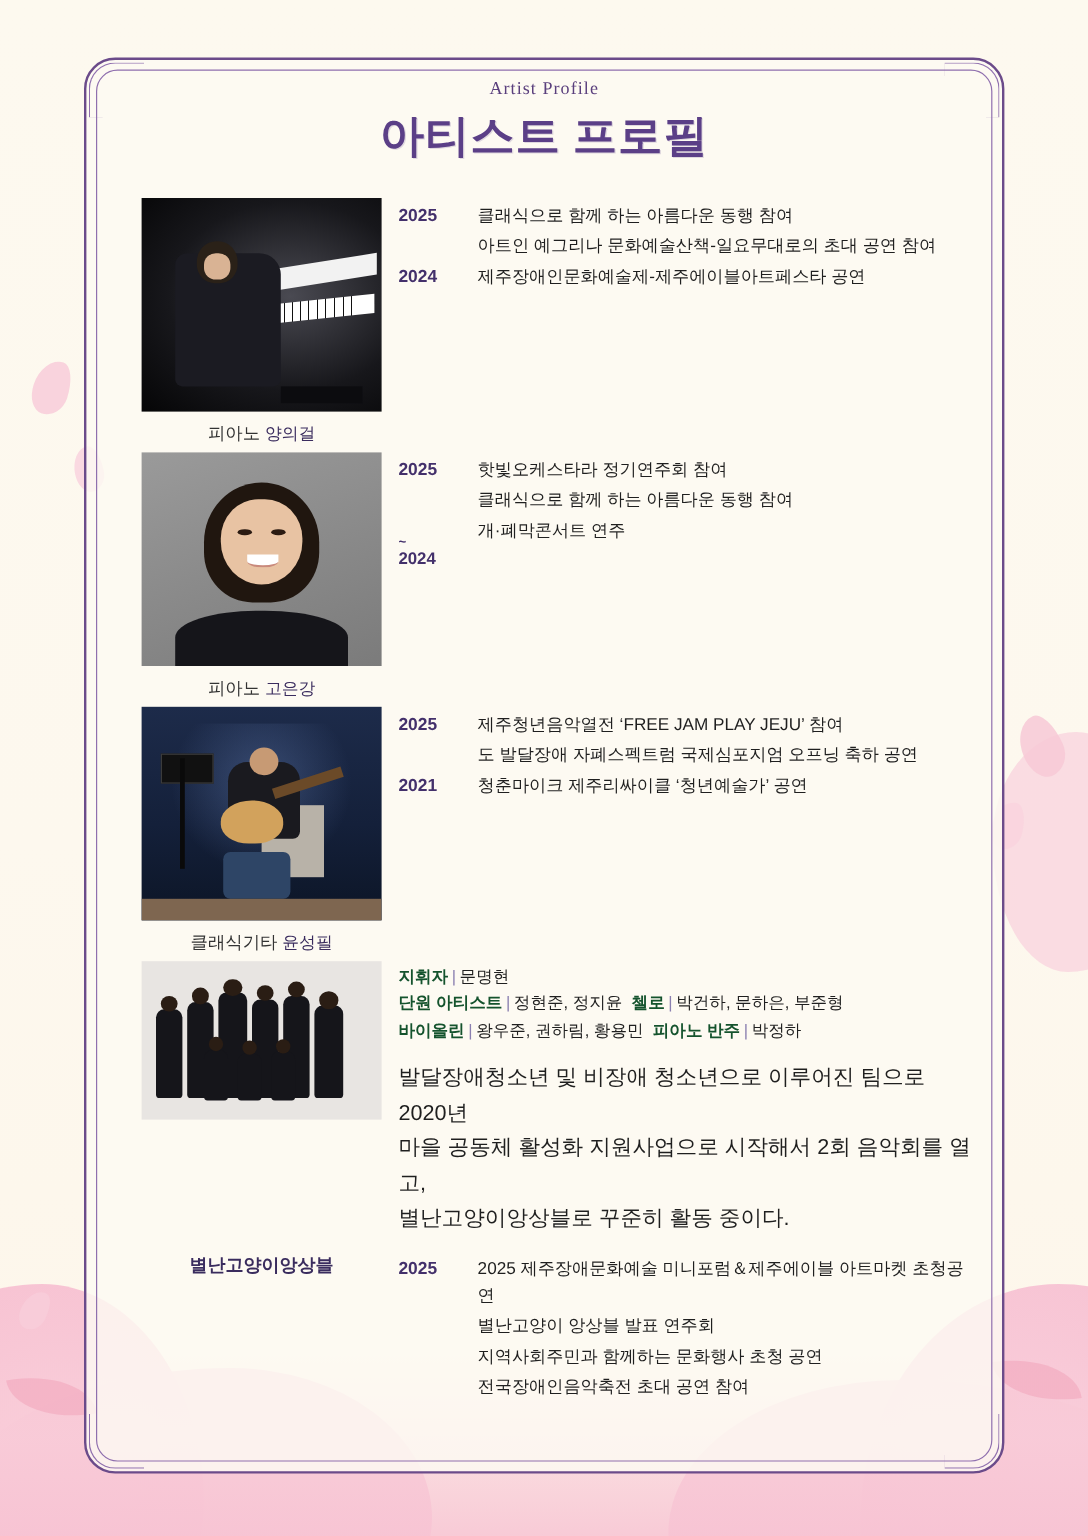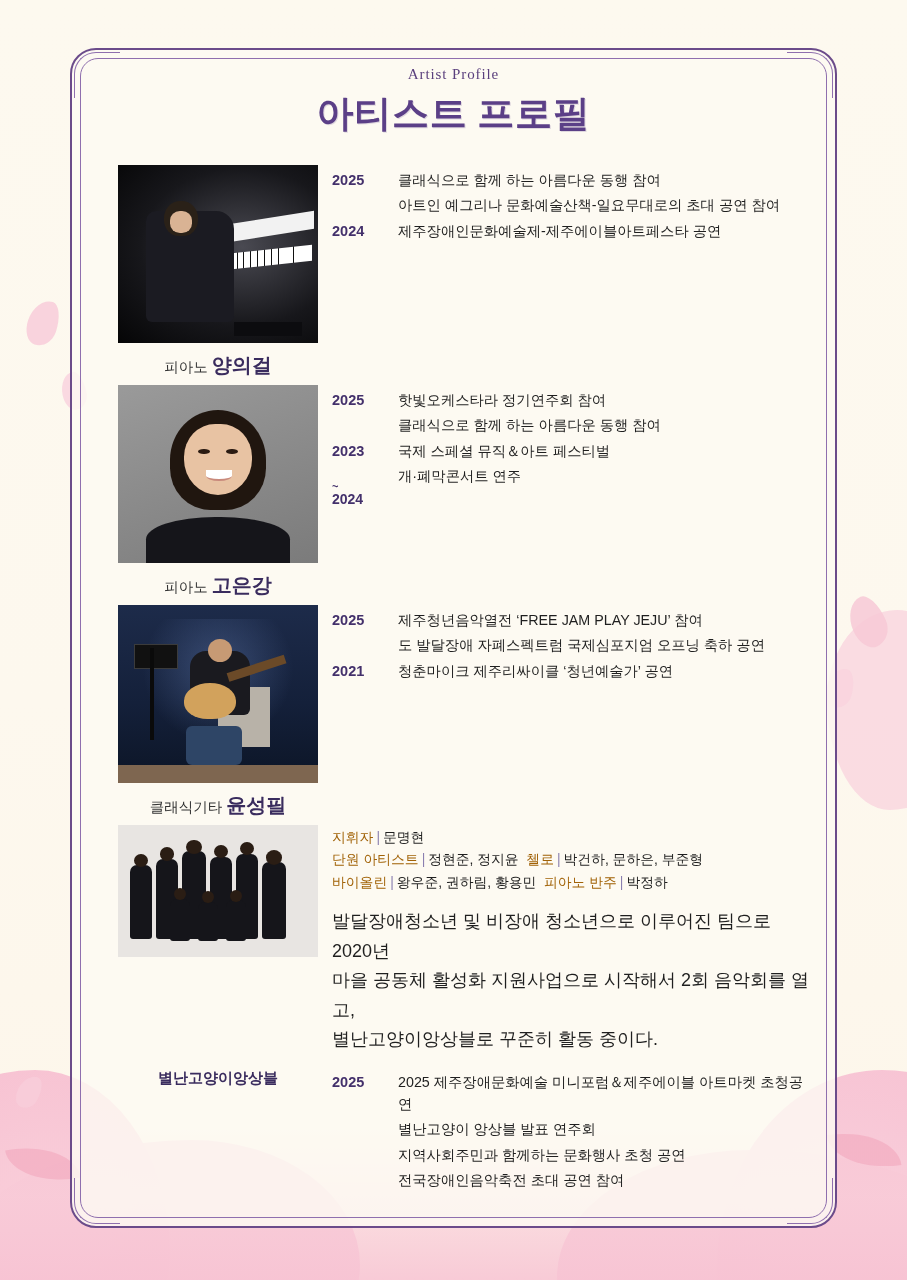--- a/index.html
+++ b/index.html
@@ -143,21 +143,21 @@
   }
   .photo.ens { height: 132px; background: #e8e5e2; }
 
   .caption {
     text-align: center;
     width: 200px;
     margin-top: 9px;
     font-size: 14.5px;
     color: #2b2b2b;
   }
-  .caption b { color: #3a2c5e; font-weight: bold; font-size: 20px; }
+  .caption b { color: #3a2c5e; font-weight: normal; font-size: 14px; }
   .caption .role { color: #333; }
 
   .info-col {
     flex: 1;
     padding-top: 4px;
     padding-left: 14px;
   }
   .row {
     display: flex;
     align-items: flex-start;
@@ -187,21 +187,21 @@
   }
   .desc.sub { padding-left: 66px; }
 
   
   .ens-info { flex: 1; padding-left: 14px; padding-top: 2px; }
   .ens-line {
     font-size: 13.8px;
     line-height: 1.62;
     color: #1f1f1f;
   }
-  .lbl { color: #a16207; font-weight: normal; }
+  .lbl { color: #14532d; font-weight: bold; }
   .bar { color: #8a7fb0; padding: 0 3px; }
   .ens-para {
     margin-top: 13px;
     font-size: 18px;
     line-height: 1.64;
     color: #1f1f1f;
   }
   .ens-bottom {
     display: flex;
     align-items: flex-start;
@@ -338,24 +338,20 @@
           <span class="role">피아노 </span><b>고은강</b>
         </div>
       </div>
       <div class="info-col">
         <div class="row">
           <div class="year">2025</div>
           <div class="desc">핫빛오케스타라 정기연주회 참여</div>
         </div>
         <div class="row">
           <div class="desc sub">클래식으로 함께 하는 아름다운 동행 참여</div>
-        </div>
-        <div class="row">
-          <div class="year">2023</div>
-          <div class="desc">국제 스페셜 뮤직＆아트 페스티벌</div>
         </div>
         <div class="row">
           <div class="year range">
             <span class="tilde">~</span><span>2024</span>
           </div>
           <div class="desc">개·폐막콘서트 연주</div>
         </div>
       </div>
     </div>
 

